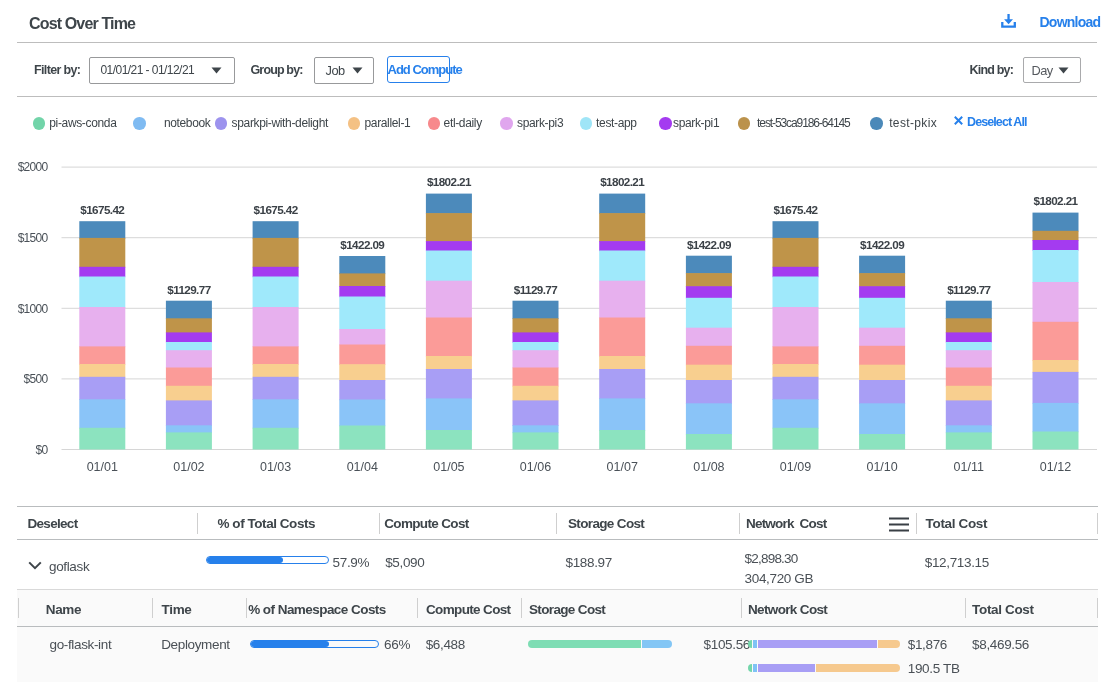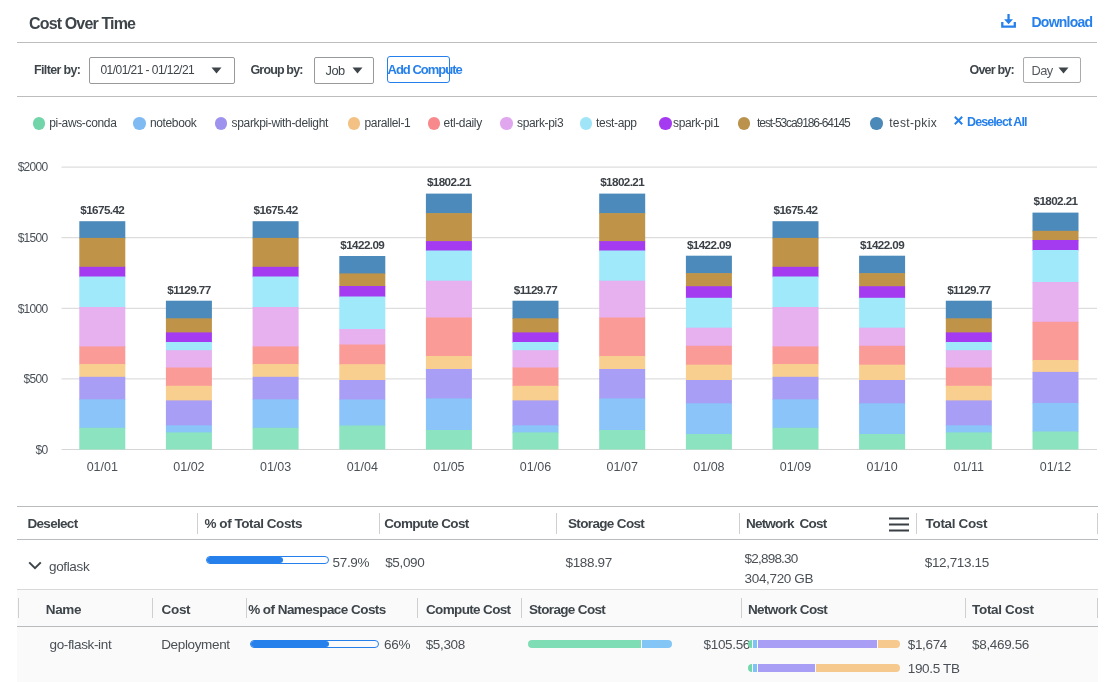--- a/index.html
+++ b/index.html
@@ -17,21 +17,21 @@
 
 <div class="abs b t1" style="left:29px;top:23.5px;font-size:16px;letter-spacing:-0.85px">
       <span class="vc abs" style="left:0">Cost Over Time</span>
     </div>
 <svg class="abs" style="left:1000.5px;top:12.5px" width="15" height="16" viewBox="0 0 15 16">
 <rect x="6.4" y="1" width="2.3" height="6.4" fill="#2680eb"></rect>
 <polygon points="3.1,6.3 12.0,6.3 7.55,11.2" fill="#2680eb"></polygon>
 <path d="M1.3 8.9 V13.7 H13.8 V8.9" stroke="#2680eb" stroke-width="2.3" fill="none"></path>
 </svg>
 <div class="abs b blue" style="left:1023.5px;top:21.5px;font-size:14px;letter-spacing:-0.75px">
-      <span class="vc abs" style="left:8px">Download</span>
+      <span class="vc abs" style="left:16px">Download</span>
     </div>
 <div class="hline" style="left:17px;top:42px;width:1080px"></div>
 <div class="abs b t1" style="left:34px;top:70px;font-size:12.5px;letter-spacing:-0.65px">
       <span class="vc abs" style="left:0">Filter by:</span>
     </div>
 <div class="abs" style="left:89px;top:57px;width:143.5px;height:24.5px;border:1px solid #98999b;border-radius:2px"></div>
 <div class="abs t1" style="left:100.5px;top:70px;font-size:12px;letter-spacing:-0.55px">
       <span class="vc abs" style="left:0">01/01/21 - 01/12/21</span>
     </div>
 <svg class="abs" style="left:210.5px;top:66.7px" width="11" height="7" viewBox="0 0 11 7">
@@ -42,37 +42,37 @@
     </div>
 <div class="abs" style="left:313.5px;top:57px;width:58px;height:24.5px;border:1px solid #98999b;border-radius:2px"></div>
 <div class="abs t1" style="left:325.5px;top:70px;font-size:12.8px;letter-spacing:-0.5px">
       <span class="vc abs" style="left:0">Job</span>
     </div>
 <svg class="abs" style="left:351.5px;top:66.7px" width="11" height="7" viewBox="0 0 11 7">
       <path d="M0.5 0.5 H10.5 L5.5 6.5 Z" fill="#3e454a"></path>
     </svg>
 <div class="abs b blue" style="left:386.5px;top:56px;width:61px;height:25px;border:1.3px solid #2680eb;border-radius:3px;font-size:13px;letter-spacing:-1.0px;text-align:center;line-height:25px">Add Compute</div>
 <div class="abs b t1" style="left:969.5px;top:70px;font-size:12.5px;letter-spacing:-0.8px">
-      <span class="vc abs" style="left:0">Over by:</span>
+      <span class="vc abs" style="left:0">Kind by:</span>
     </div>
 <div class="abs" style="left:1022.5px;top:56.5px;width:56px;height:24.5px;border:1px solid #a9aaac;border-radius:2px"></div>
 <div class="abs" style="left:1031.5px;top:70px;font-size:12.8px;letter-spacing:-0.5px;color:#55595e">
       <span class="vc abs" style="left:0">Day</span>
     </div>
 <svg class="abs" style="left:1057.5px;top:66.7px" width="11" height="7" viewBox="0 0 11 7">
       <path d="M0.5 0.5 H10.5 L5.5 6.5 Z" fill="#3e454a"></path>
     </svg>
 <div class="hline" style="left:17px;top:96px;width:1080px"></div>
 <div class="abs" style="left:32.55px;top:117px;width:12.5px;height:12.5px;border-radius:50%;background:#72d4a9"></div>
 <div class="abs t1" style="left:49.3px;top:123.2px;font-size:12px;letter-spacing:-0.35px">
       <span class="vc abs" style="left:0">pi-aws-conda</span>
     </div>
 <div class="abs" style="left:133.25px;top:117px;width:12.5px;height:12.5px;border-radius:50%;background:#7fbbf2"></div>
 <div class="abs t1" style="left:149.9px;top:123.2px;font-size:12px;letter-spacing:-0.35px">
-      <span class="vc abs" style="left:0">notebook</span>
+      <span class="vc abs" style="left:14px">notebook</span>
     </div>
 <div class="abs" style="left:214.95px;top:117px;width:12.5px;height:12.5px;border-radius:50%;background:#9d93ee"></div>
 <div class="abs t1" style="left:231.6px;top:123.2px;font-size:12px;letter-spacing:-0.35px">
       <span class="vc abs" style="left:0">sparkpi-with-delight</span>
     </div>
 <div class="abs" style="left:347.75px;top:117px;width:12.5px;height:12.5px;border-radius:50%;background:#f4c184"></div>
 <div class="abs t1" style="left:364.5px;top:123.2px;font-size:12px;letter-spacing:-0.35px">
       <span class="vc abs" style="left:0">parallel-1</span>
     </div>
 <div class="abs" style="left:427.75px;top:117px;width:12.5px;height:12.5px;border-radius:50%;background:#f7898c"></div>
@@ -266,21 +266,21 @@
 <div class="vsep" style="left:197px;top:513px;height:21px"></div>
 <div class="vsep" style="left:378.5px;top:513px;height:21px"></div>
 <div class="vsep" style="left:556px;top:513px;height:21px"></div>
 <div class="vsep" style="left:739px;top:513px;height:21px"></div>
 <div class="vsep" style="left:916px;top:513px;height:21px"></div>
 <div class="vsep" style="left:1096.5px;top:513px;height:21px"></div>
 <div class="abs b t1" style="left:27.5px;top:522.5px;font-size:13.5px;letter-spacing:-0.7px">
       <span class="vc abs" style="left:0">Deselect</span>
     </div>
 <div class="abs b t1" style="left:204.5px;top:522.5px;font-size:13.5px;letter-spacing:-0.45px">
-      <span class="vc abs" style="left:0">% of Total Costs</span>
+      <span class="vc abs" style="left:13px">% of Total Costs</span>
     </div>
 <div class="abs b t1" style="left:384.2px;top:522.5px;font-size:13.5px;letter-spacing:-0.65px">
       <span class="vc abs" style="left:0">Compute Cost</span>
     </div>
 <div class="abs b t1" style="left:568px;top:522.5px;font-size:13.5px;letter-spacing:-0.65px">
       <span class="vc abs" style="left:0">Storage Cost</span>
     </div>
 <div class="abs b t1" style="left:746px;top:522.5px;font-size:13.5px;letter-spacing:-0.8px">
       <span class="vc abs" style="left:0">Network&nbsp; Cost</span>
     </div>
@@ -327,21 +327,21 @@
 <div class="vsep" style="left:245.5px;top:598px;height:20px"></div>
 <div class="vsep" style="left:417.4px;top:598px;height:20px"></div>
 <div class="vsep" style="left:521.1px;top:598px;height:20px"></div>
 <div class="vsep" style="left:741px;top:598px;height:20px"></div>
 <div class="vsep" style="left:965px;top:598px;height:20px"></div>
 <div class="vsep" style="left:1096.5px;top:598px;height:20px"></div>
 <div class="abs b t1" style="left:45.7px;top:608.5px;font-size:13.5px;letter-spacing:-0.3px">
       <span class="vc abs" style="left:0">Name</span>
     </div>
 <div class="abs b t1" style="left:161.5px;top:608.5px;font-size:13.5px;letter-spacing:-0.3px">
-      <span class="vc abs" style="left:0">Cost</span>
+      <span class="vc abs" style="left:0">Time</span>
     </div>
 <div class="abs b t1" style="left:248.2px;top:608.5px;font-size:13.5px;letter-spacing:-0.55px">
       <span class="vc abs" style="left:0">% of Namespace Costs</span>
     </div>
 <div class="abs b t1" style="left:426px;top:608.5px;font-size:13.5px;letter-spacing:-0.65px">
       <span class="vc abs" style="left:0">Compute Cost</span>
     </div>
 <div class="abs b t1" style="left:529px;top:608.5px;font-size:13.5px;letter-spacing:-0.65px">
       <span class="vc abs" style="left:0">Storage Cost</span>
     </div>
@@ -357,33 +357,33 @@
 <div class="abs t2" style="left:161.2px;top:644px;font-size:13.5px">
       <span class="vc abs" style="left:0">Deployment</span>
     </div>
 <div class="abs" style="left:249.5px;top:640px;width:127.5px;height:5.8px;border:1px solid #2680eb;border-radius:5px;overflow:hidden">
       <div style="width:61.5%;height:100%;background:#2680eb;border-radius:0 4px 4px 0"></div>
     </div>
 <div class="abs t2" style="left:384.1px;top:644px;font-size:13.5px">
       <span class="vc abs" style="left:0">66%</span>
     </div>
 <div class="abs t2" style="left:425.7px;top:644px;font-size:13.5px">
-      <span class="vc abs" style="left:0">$5,308</span>
+      <span class="vc abs" style="left:0">$6,488</span>
     </div>
 <div class="abs" style="left:527.8px;top:639.6px;width:113.5px;height:8.7px;background:#7eddb4;border-radius:5px 0 0 5px"></div>
 <div class="abs" style="left:642.3px;top:639.6px;width:29.9px;height:8.7px;background:#83c6f5;border-radius:0 5px 5px 0"></div>
 <div class="abs t2" style="left:687.6px;top:644px;font-size:13.5px">
       <span class="vc abs" style="left:16px">$105.56</span>
     </div>
 <div class="abs" style="left:747.5px;top:639.6px;width:4.6px;height:8.7px;background:#74d6ab;border-radius:5px 0 0 5px"></div>
 <div class="abs" style="left:753.1px;top:639.6px;width:3.9px;height:8.7px;background:#7ec3f5"></div>
 <div class="abs" style="left:758.1px;top:639.6px;width:119.3px;height:8.7px;background:#a89ef5"></div>
 <div class="abs" style="left:878.4px;top:639.6px;width:21.7px;height:8.7px;background:#f6c98e;border-radius:0 5px 5px 0"></div>
 <div class="abs t2" style="left:907.8px;top:644px;font-size:13.5px">
-      <span class="vc abs" style="left:0">$1,674</span>
+      <span class="vc abs" style="left:0">$1,876</span>
     </div>
 <div class="abs t2" style="left:972.1px;top:644px;font-size:13.5px">
       <span class="vc abs" style="left:0">$8,469.56</span>
     </div>
 <div class="abs" style="left:747.5px;top:663.7px;width:4.6px;height:8.7px;background:#74d6ab;border-radius:5px 0 0 5px"></div>
 <div class="abs" style="left:753.1px;top:663.7px;width:3.9px;height:8.7px;background:#7ec3f5"></div>
 <div class="abs" style="left:758.1px;top:663.7px;width:56.7px;height:8.7px;background:#a89ef5"></div>
 <div class="abs" style="left:815.8px;top:663.7px;width:84.3px;height:8.7px;background:#f6c98e;border-radius:0 5px 5px 0"></div>
 <div class="abs t2" style="left:907.8px;top:668px;font-size:13.5px">
       <span class="vc abs" style="left:0">190.5 TB</span>

